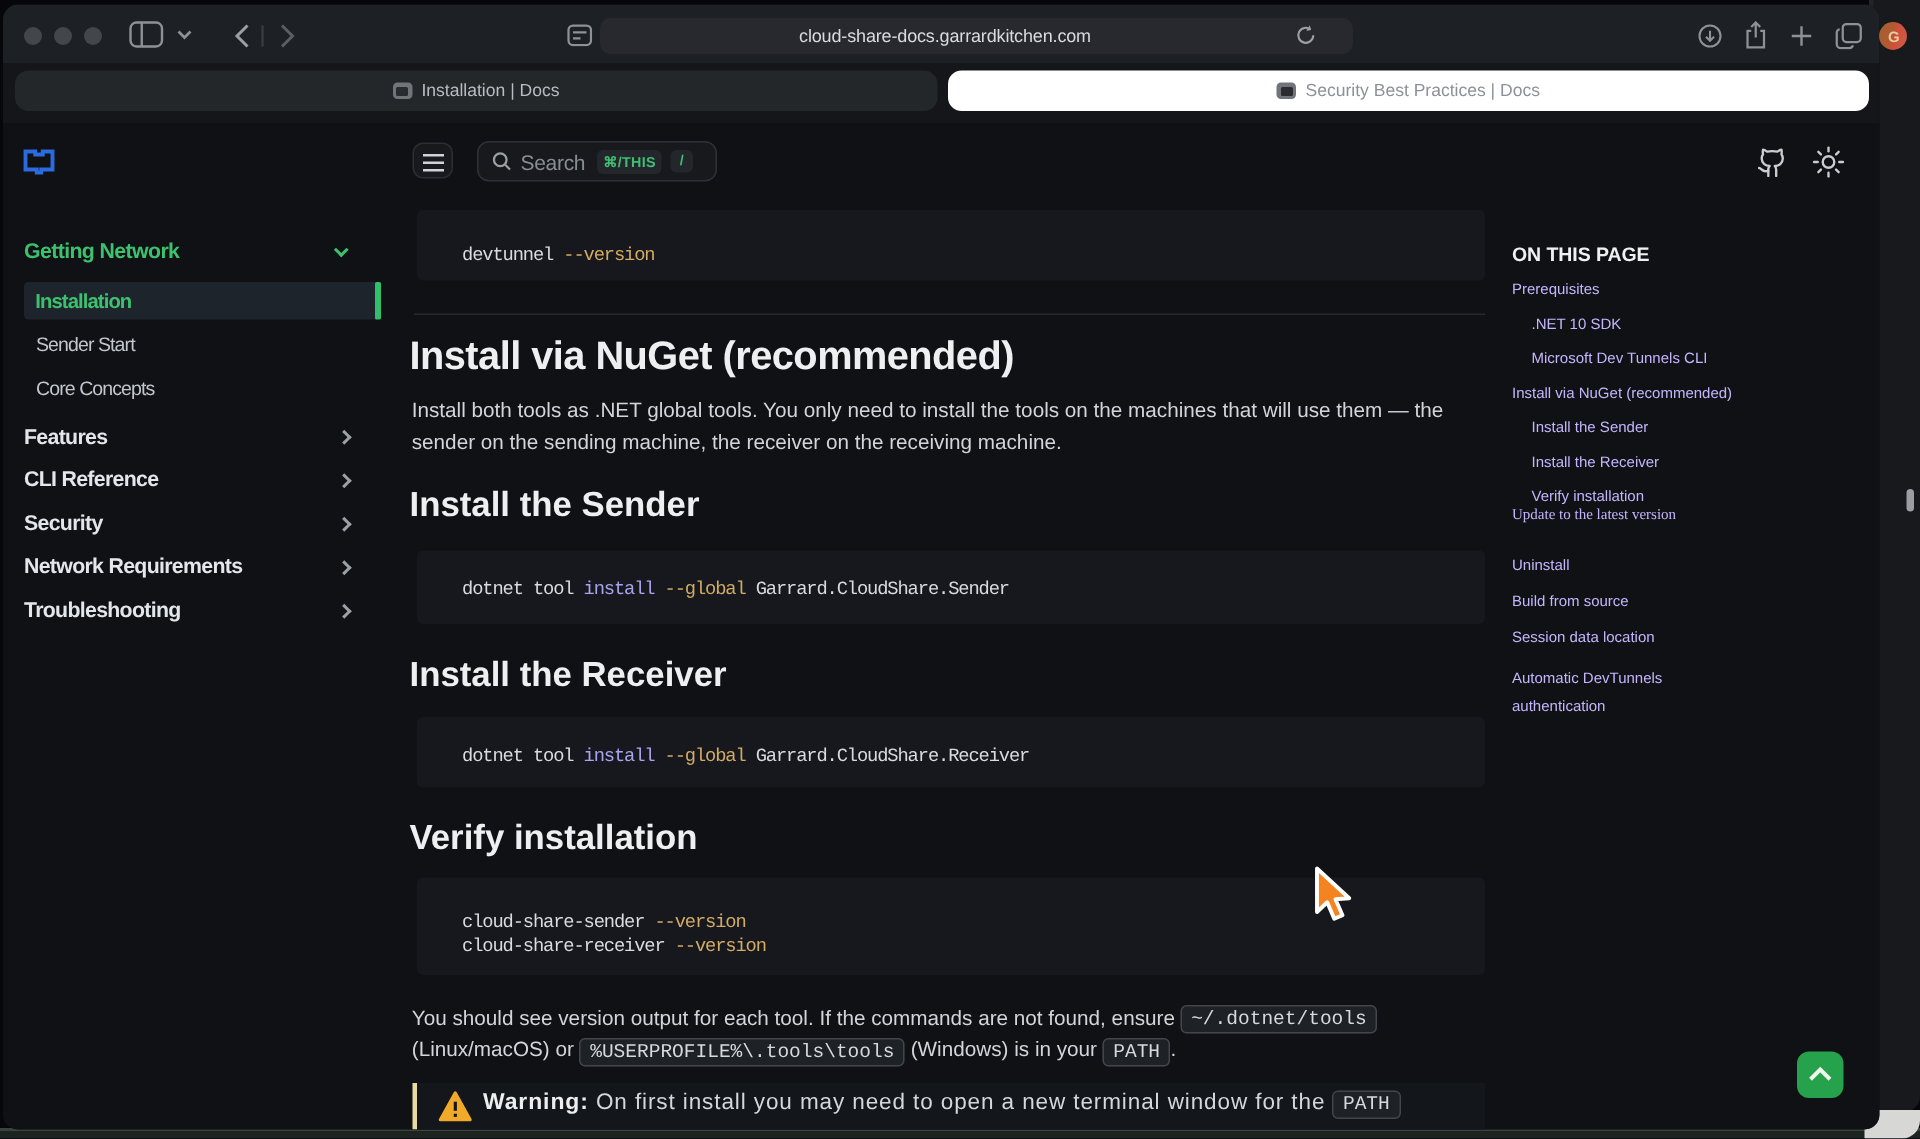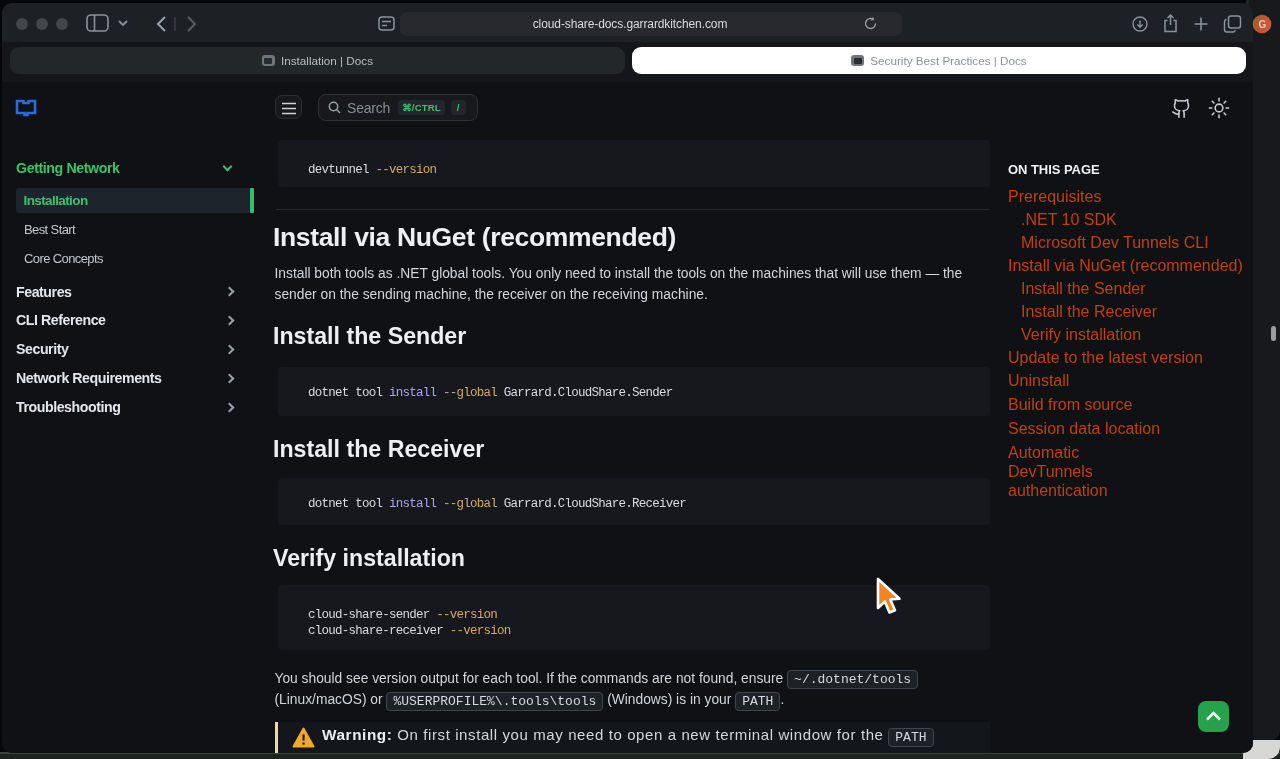--- a/index.html
+++ b/index.html
@@ -47,21 +47,21 @@
   
   .codeblock { left:278px; width:712px; background:#16181d; border-radius:4px; font-family:"Liberation Mono", monospace; font-size:12.5px; letter-spacing:-0.75px; color:#d8dbdf; }
   .codeblock .in { position:absolute; left:30px; line-height:13px; }
   .kw { color:#aaa3ef; }
   .fl { color:#d2ab64; }
   h2 { position:absolute; left:273px; color:#edeff1; font-weight:bold; line-height:1.2; }
   .p { position:absolute; left:274.5px; width:720px; color:#d2d5d9; font-size:13.8px; letter-spacing:0px; line-height:20.7px; }
   .icode { font-family:"Liberation Mono", monospace; font-size:13px; letter-spacing:0px; background:#1e2126; border:1px solid #41454c; border-radius:4px; padding:0.5px 6px 1.5px 6px; color:#d6d9dd; white-space:nowrap; }
 
   
-  .toc { left:1008px; font-size:16px; color:#c2410c; letter-spacing:0px; }
+  .toc { left:1008px; font-size:10px; color:#c4b5fd; letter-spacing:0px; }
   .toc.ind { left:1021px; }
 
   #scrolltop { left:1198px; top:619px; width:31px; height:31px; background:#27a24c; border-radius:8px; }
 </style>
 </head>
 <body>
   <div id="bottomstrip" class="abs"></div>
   <div class="abs" style="left:1246px; top:0; width:34px; height:36px; background:#222528; border-radius:0 0 0 10px;"></div>
   <div id="bgwin" class="abs"></div>
   <div id="whitewin" class="abs"></div>
@@ -124,21 +124,21 @@
         <svg class="abs" style="left:5px; top:5.5px;" width="16" height="13" viewBox="0 0 16 13">
           <path d="M1 1.5 H15 M1 6.5 H15 M1 11.5 H15" stroke="#cfd3d8" stroke-width="1.7"></path>
         </svg>
       </div>
       <div id="searchbox" class="abs">
         <svg style="margin-left:9px;" width="13" height="13" viewBox="0 0 13 13">
           <circle cx="5.5" cy="5.5" r="4.2" fill="none" stroke="#9aa0a7" stroke-width="1.5"></circle>
           <line x1="8.8" y1="8.8" x2="12" y2="12" stroke="#9aa0a7" stroke-width="1.5"></line>
         </svg>
         <span style="color:#878d95; font-size:14px; letter-spacing:-0.2px; margin-left:6px;">Search</span>
-        <span class="kbd" style="margin-left:8px;">⌘/CTRL</span>
+        <span class="kbd" style="margin-left:8px;">⌘/THIS</span>
         <span class="kbd" style="margin-left:6px; padding:2px 6px;">/</span>
       </div>
 
       <svg class="abs" style="left:1171px; top:16px;" width="21" height="21" viewBox="0 0 24 24" fill="none" stroke="#c9cdd2" stroke-width="1.8" stroke-linecap="round" stroke-linejoin="round">
         <path d="M15 22v-4a4.8 4.8 0 0 0-1-3.5c3 0 6-2 6-5.5.08-1.25-.27-2.48-1-3.5.28-1.15.28-2.35 0-3.5 0 0-1 0-3 1.5-2.64-.5-5.36-.5-8 0C6 2 5 2 5 2c-.3 1.15-.3 2.35 0 3.5A5.403 5.403 0 0 0 4 9c0 3.5 3 5.5 6 5.5-.39.49-.68 1.05-.85 1.65-.17.6-.22 1.23-.15 1.85v4"></path>
         <path d="M9 18c-4.51 2-5-2-7-2"></path>
       </svg>
       <svg class="abs" style="left:1208px; top:15px;" width="22" height="22" viewBox="0 0 24 24">
         <circle cx="12" cy="12" r="4.2" fill="none" stroke="#c9cdd2" stroke-width="1.7"></circle>
         <g stroke="#c9cdd2" stroke-width="1.7" stroke-linecap="round">
@@ -151,21 +151,21 @@
           <line x1="4.6" y1="19.4" x2="6.5" y2="17.5"></line>
           <line x1="17.5" y1="6.5" x2="19.4" y2="4.6"></line>
         </g>
       </svg>
 
       <div class="abs" style="left:16px; top:77.5px; font-size:14.2px; font-weight:bold; color:#3cc26f; letter-spacing:-0.4px;">Getting Network</div>
       <div class="chev d abs" style="left:224px; top:81px; border-color:#3cc26f;"></div>
       <div class="abs" style="left:16px; top:105.5px; width:238px; height:25px; background:#1e242c; border-radius:3px;"></div>
       <div class="abs" style="left:250px; top:105.5px; width:4px; height:25px; background:#2fbf6d; border-radius:1px;"></div>
       <div class="abs" style="left:23.5px; top:111px; font-size:13.5px; font-weight:bold; color:#3cc26f; letter-spacing:-0.6px;">Installation</div>
-      <div class="side-sub abs" style="top:139.5px;">Best Start</div>
+      <div class="side-sub abs" style="top:139.5px;">Sender Start</div>
       <div class="side-sub abs" style="top:168.5px;">Core Concepts</div>
       <div class="side-sec abs" style="top:201.5px;">Features</div>
       <div class="side-sec abs" style="top:230px;">CLI Reference</div>
       <div class="side-sec abs" style="top:259px;">Security</div>
       <div class="side-sec abs" style="top:288px;text-align:right;">Network Requirements</div>
       <div class="side-sec abs" style="top:317px;">Troubleshooting</div>
       <div class="chev r abs" style="left:226px; top:206px;"></div>
       <div class="chev r abs" style="left:226px; top:234.5px;"></div>
       <div class="chev r abs" style="left:226px; top:263.5px;"></div>
       <div class="chev r abs" style="left:226px; top:292.5px;"></div>
@@ -202,21 +202,21 @@
       <div class="abs" style="left:322px; top:644px; font-size:15px; letter-spacing:0.6px; color:#d4d7db;"><b style="color:#eceef0; font-size:15.3px;">Warning:</b> On first install you may need to open a new terminal window for the <span class="icode" style="font-size:13px;">PATH</span></div>
 
       <div class="abs" style="left:1008px; top:79.5px; font-size:13px; font-weight:bold; color:#eef0f2; letter-spacing:-0.05px;">ON THIS PAGE</div>
       <div class="toc abs" style="top:106px;">Prerequisites</div>
       <div class="toc ind abs" style="top:129px;">.NET 10 SDK</div>
       <div class="toc ind abs" style="top:152px;">Microsoft Dev Tunnels CLI</div>
       <div class="toc abs" style="top:175px;">Install via NuGet (recommended)</div>
       <div class="toc ind abs" style="top:198px;">Install the Sender</div>
       <div class="toc ind abs" style="top:221px;">Install the Receiver</div>
       <div class="toc ind abs" style="top:244px;">Verify installation</div>
-      <div class="toc abs" style="top:267px;">Update to the latest version</div>
+      <div class="toc abs" style="top:256px;font-family:Liberation Serif, serif;">Update to the latest version</div>
       <div class="toc abs" style="top:290px;">Uninstall</div>
       <div class="toc abs" style="top:314px;">Build from source</div>
       <div class="toc abs" style="top:337.5px;">Session data location</div>
       <div class="toc abs" style="top:361px; width:150px; line-height:19px;">Automatic DevTunnels authentication</div>
 
       <div id="scrolltop" class="abs">
         <svg class="abs" style="left:7px; top:9px;" width="17" height="12" viewBox="0 0 17 12">
           <path d="M2 9.5 L8.5 3 L15 9.5" fill="none" stroke="#eef6ee" stroke-width="2.6"></path>
         </svg>
       </div>

